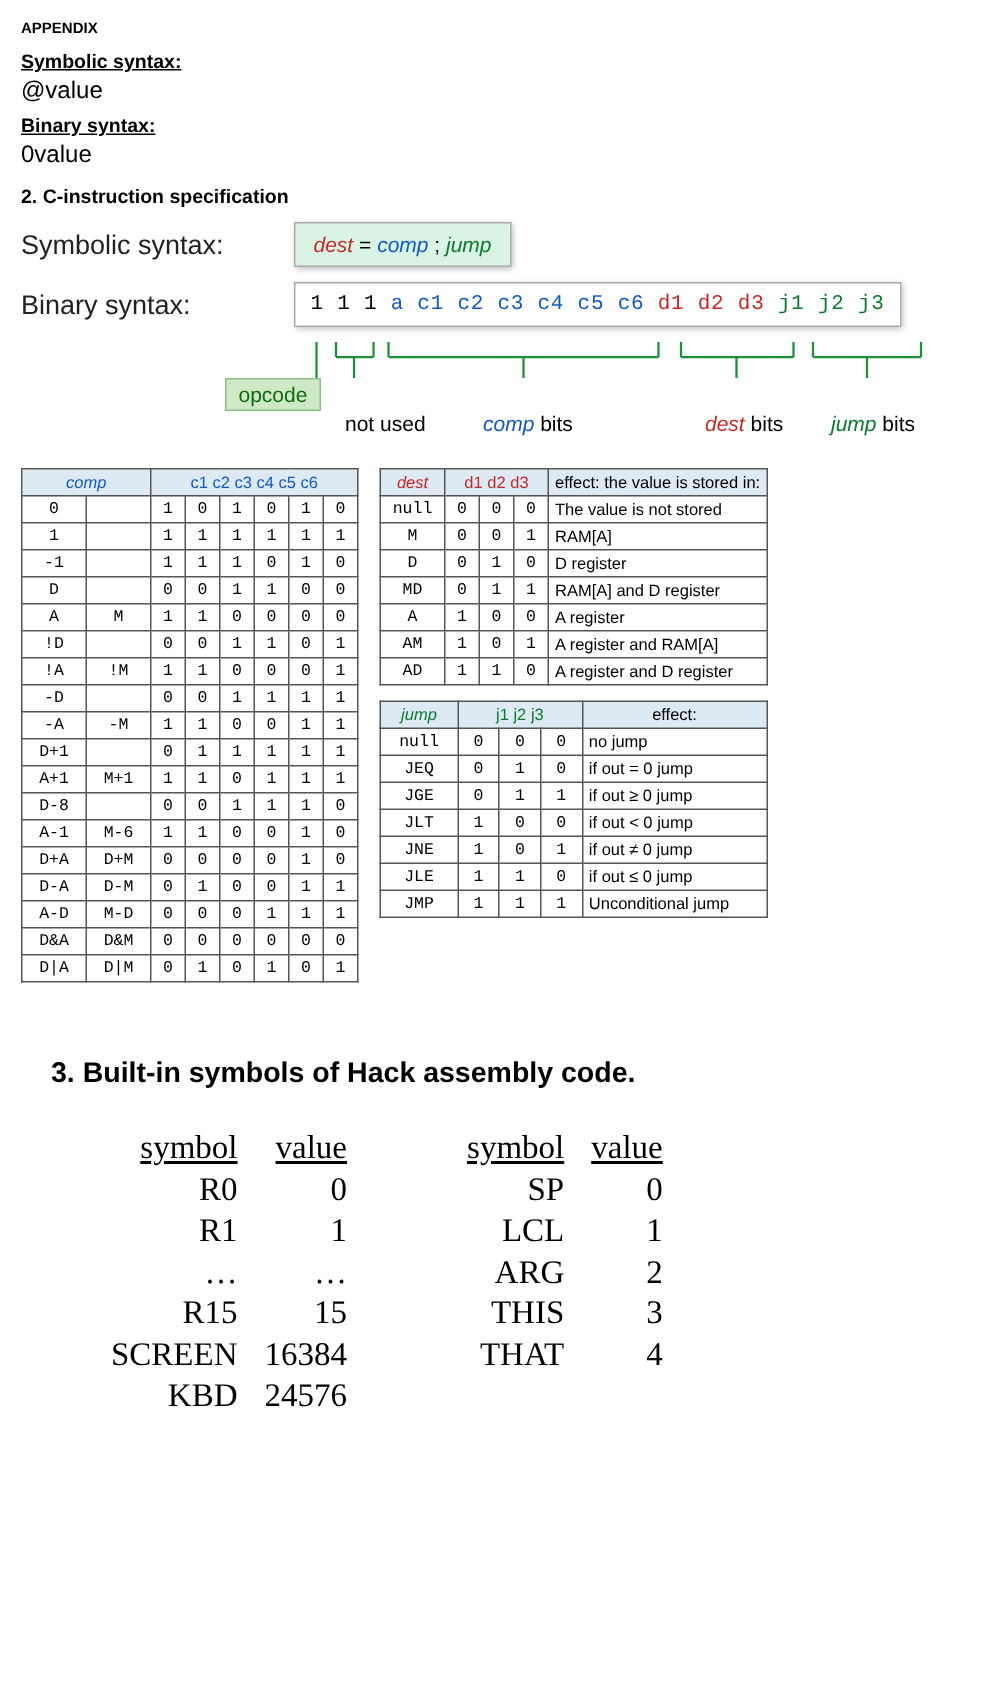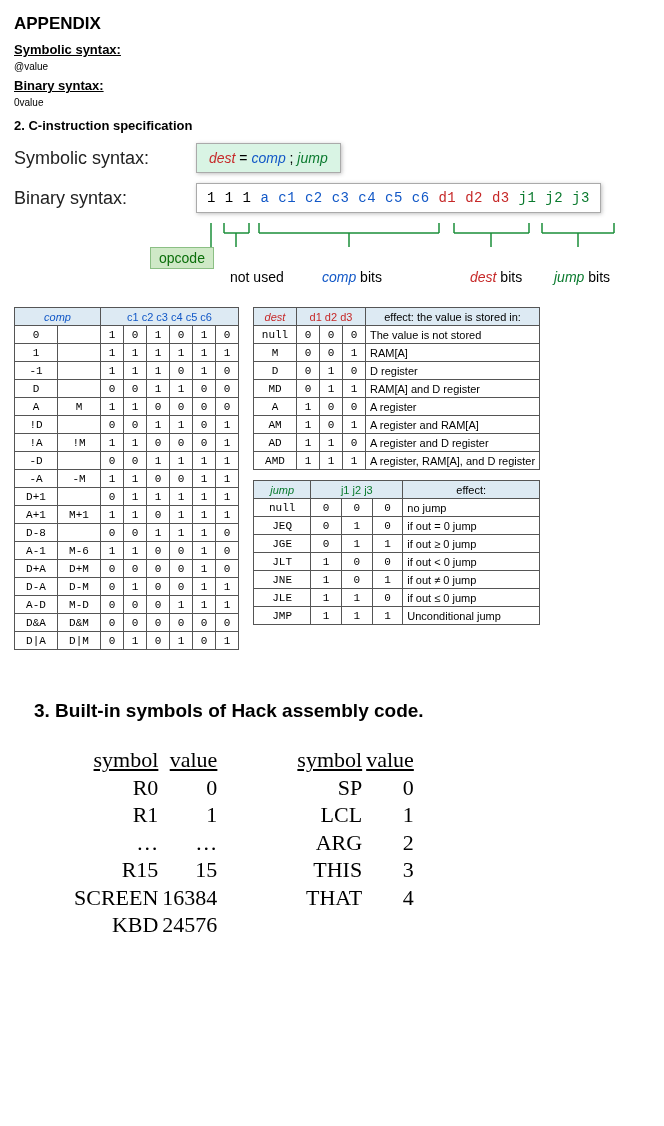--- a/index.html
+++ b/index.html
@@ -9,36 +9,36 @@
     font-family: "Segoe UI", "Helvetica Neue", Arial, sans-serif;
     color: #000;
     width: 664px;
   }
   .page {
     padding: 10px 14px 30px 14px;
     box-sizing: border-box;
   }
   .h1 {
     font-weight: 700;
-    font-size: 17px;
+    font-size: 10px;
     margin: 4px 0 8px 0;
   }
   .h2 {
     font-weight: 700;
     font-size: 13px;
     margin: 10px 0 6px 0;
   }
   .h2u {
     font-weight: 700;
     text-decoration: underline;
     font-size: 13px;
     margin: 6px 0 4px 0;
   }
   .bodytxt {
-    font-size: 10px;
+    font-size: 16px;
     margin: 2px 0;
   }
 
   
   .synrow {
     display: flex;
     align-items: center;
     gap: 14px;
     font-size: 18px;
     margin: 10px 0;
@@ -148,21 +148,21 @@
     font-size: 19px;
     margin-bottom: 24px;
   }
   .symtables {
     display: flex;
     gap: 80px;
     font-family: "Times New Roman", Times, serif;
     font-size: 22px;
     padding-left: 40px;
   }
-  .symcol { display:flex; gap: 4px; }
+  .symcol { display:flex; gap: 18px; }
   .symlist { text-align: right; line-height: 1.25; }
   .symhdr { text-decoration: underline; }
 </style>
 </head>
 <body>
 
 <div class="page">
 
   <div class="h1">APPENDIX</div>
 
@@ -452,27 +452,20 @@
               <td style="min-width:14px">0</td>
               <td style="min-width:14px">1</td>
               <td class="efx">A register and RAM[A]</td>
             </tr>
             <tr>
               <td style="min-width:34px">AD</td>
               <td style="min-width:14px">1</td>
               <td style="min-width:14px">1</td>
               <td style="min-width:14px">0</td>
               <td class="efx">A register and D register</td>
-            </tr>
-            <tr>
-              <td style="min-width:34px">AMD</td>
-              <td style="min-width:14px">1</td>
-              <td style="min-width:14px">1</td>
-              <td style="min-width:14px">1</td>
-              <td class="efx">A register, RAM[A], and D register</td>
             </tr>
           </tbody>
         </table>
       <table id="jump-table">
           <tbody>
             <tr>
               <th class="jump">jump</th>
               <th class="jbits" colspan="3">j1 j2 j3</th>
               <th class="efx">effect:</th>
             </tr>

